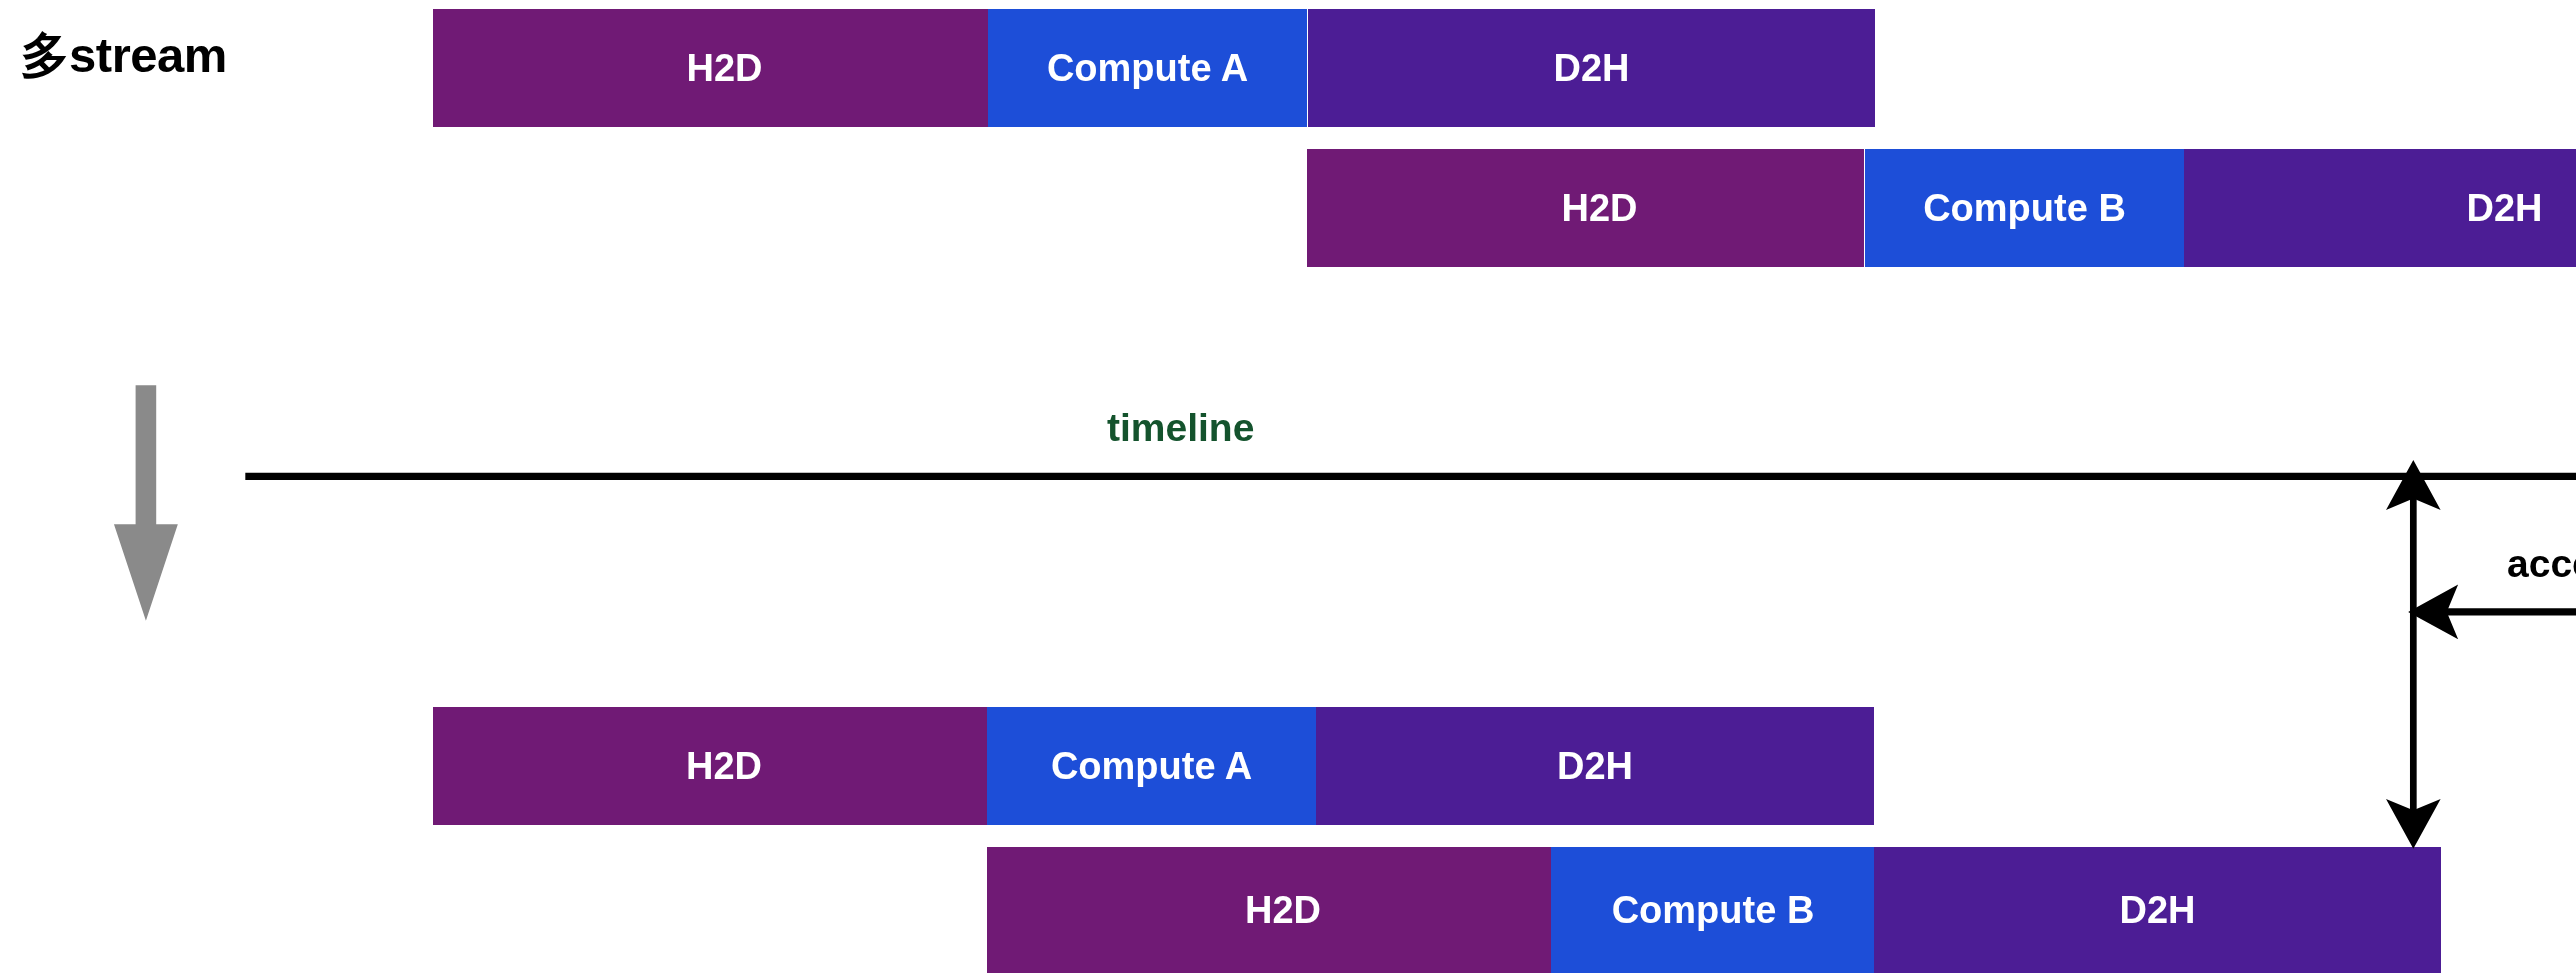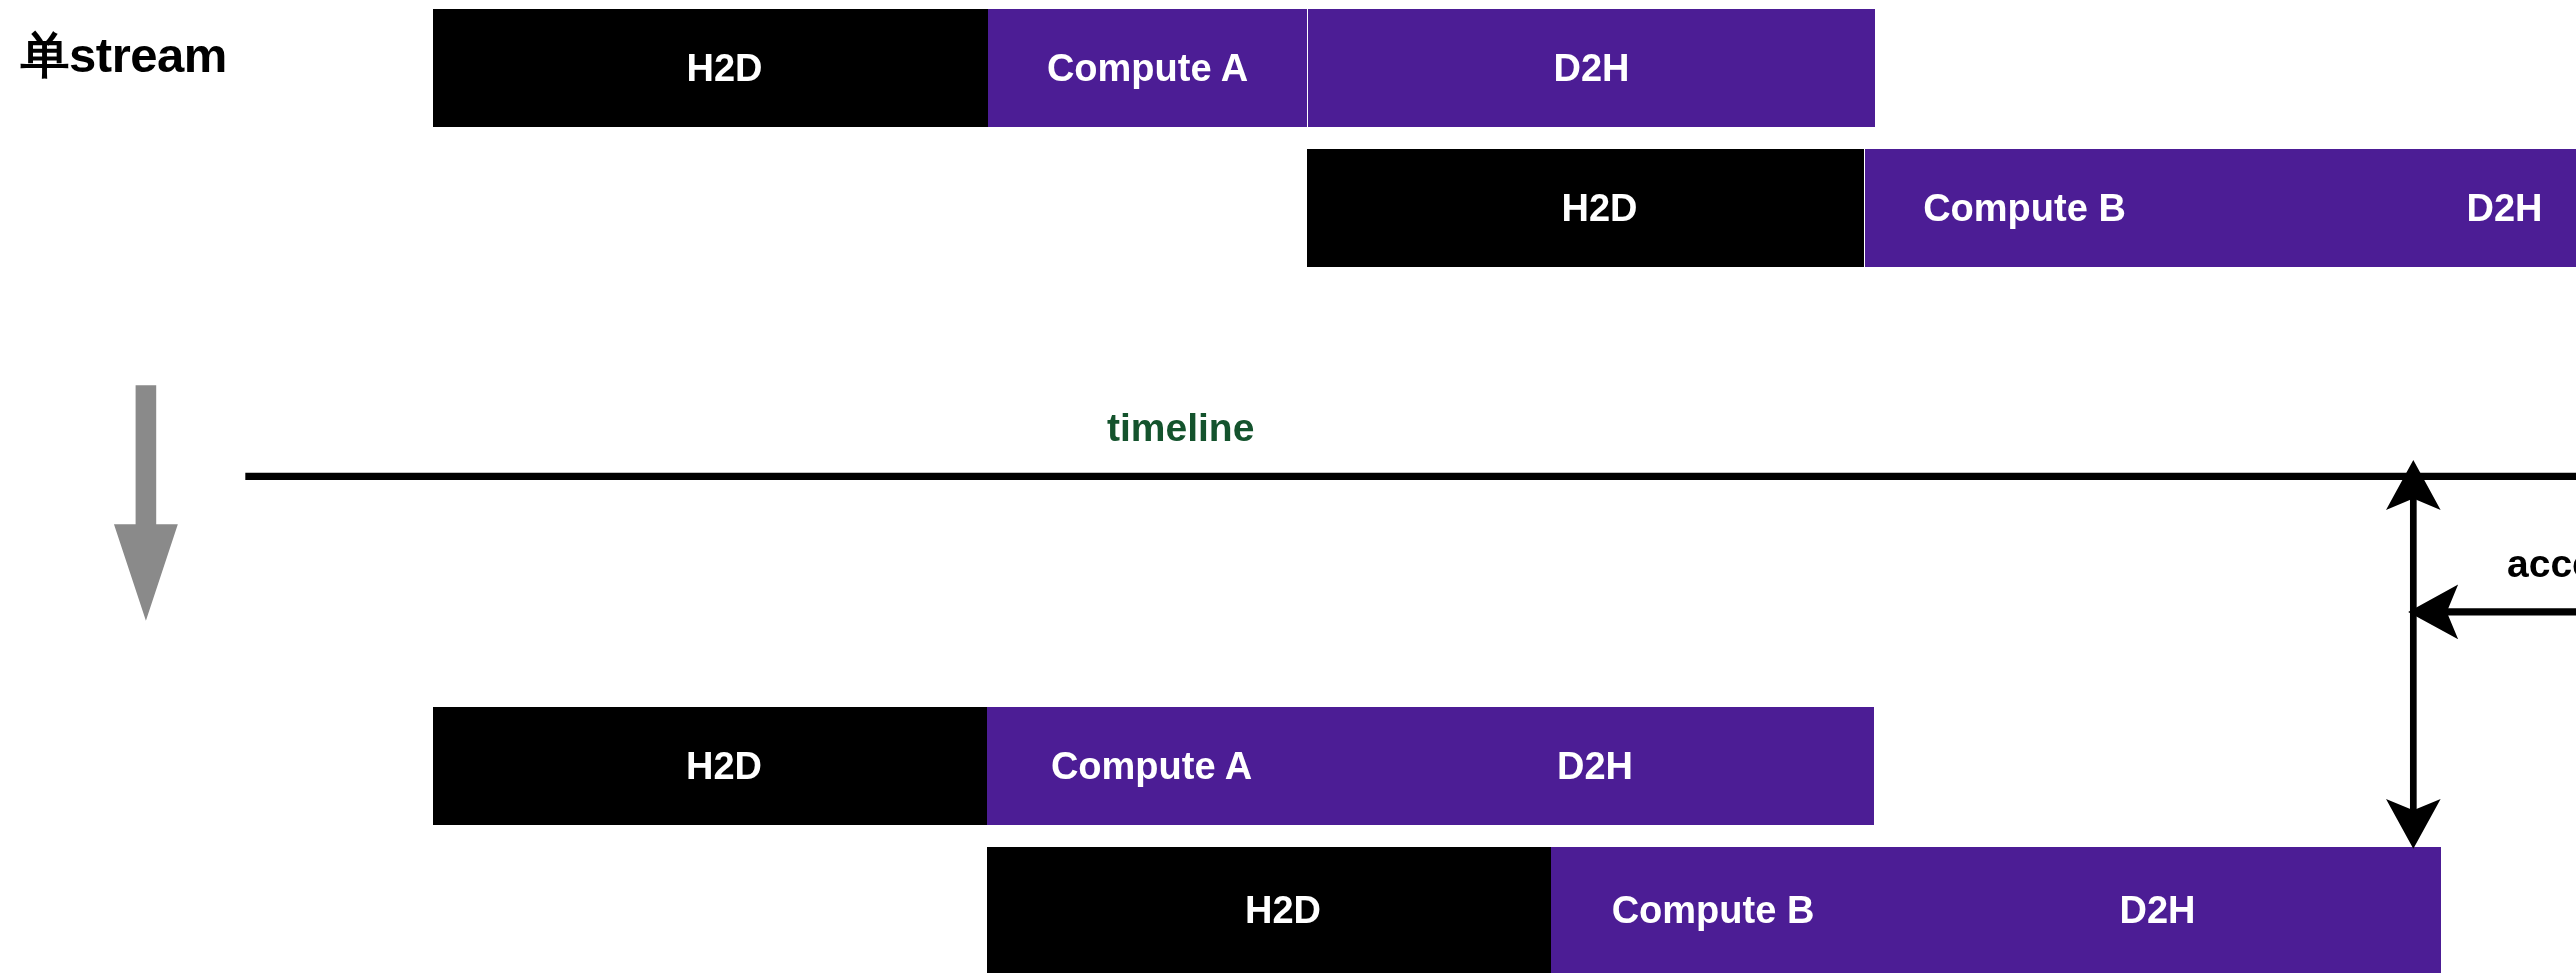--- a/index.html
+++ b/index.html
@@ -34,22 +34,22 @@
     display: flex;
     align-items: center;
     justify-content: center;
     color: #ffffff;
     font-weight: bold;
     font-size: 38px;
     line-height: 1;
     white-space: nowrap;
     letter-spacing: 0px;
   }
-  .blk.h2d     { background: #000000; padding-left: 28px; }
-  .blk.compute { background: #4c1d95; }
+  .blk.h2d     { background: #701a75; padding-left: 28px; }
+  .blk.compute { background: #1d4ed8; }
   .blk.d2h     { background: #4c1d95; }
   .axis-label {
     position: absolute;
     font-weight: bold;
     font-size: 39px;
     color: #14532d;
     line-height: 1;
     white-space: nowrap;
   }
   .accel-label {
@@ -68,21 +68,21 @@
     width: 2859px;
     height: 973px;
     pointer-events: none;
   }
 </style>
 </head>
 <body>
 
 <div id="stage">
 
-  <div class="row-label" style="left:20.6px; top:31px;">单stream</div>
+  <div class="row-label" style="left:20.6px; top:31px;">多stream</div>
 
   <div class="blk h2d" style="left:433px; top:9.3px; width:555px; height:118px;">H2D</div>
   <div class="blk compute" style="left:988px; top:9.3px; width:319px; height:118px;">Compute A</div>
   <div class="blk d2h" style="left:1308px; top:9.3px; width:567px; height:118px;">D2H</div>
 
   <div class="blk h2d" style="left:1307px; top:149px; width:557px; height:118px;">H2D</div>
   <div class="blk compute" style="left:1865px; top:149px; width:319px; height:118px;">Compute B</div>
   <div class="blk d2h" style="left:2184px; top:149px; width:641px; height:118px;">D2H</div>
 
   <div class="axis-label" style="left:1107px; top:408px;">timeline</div>

